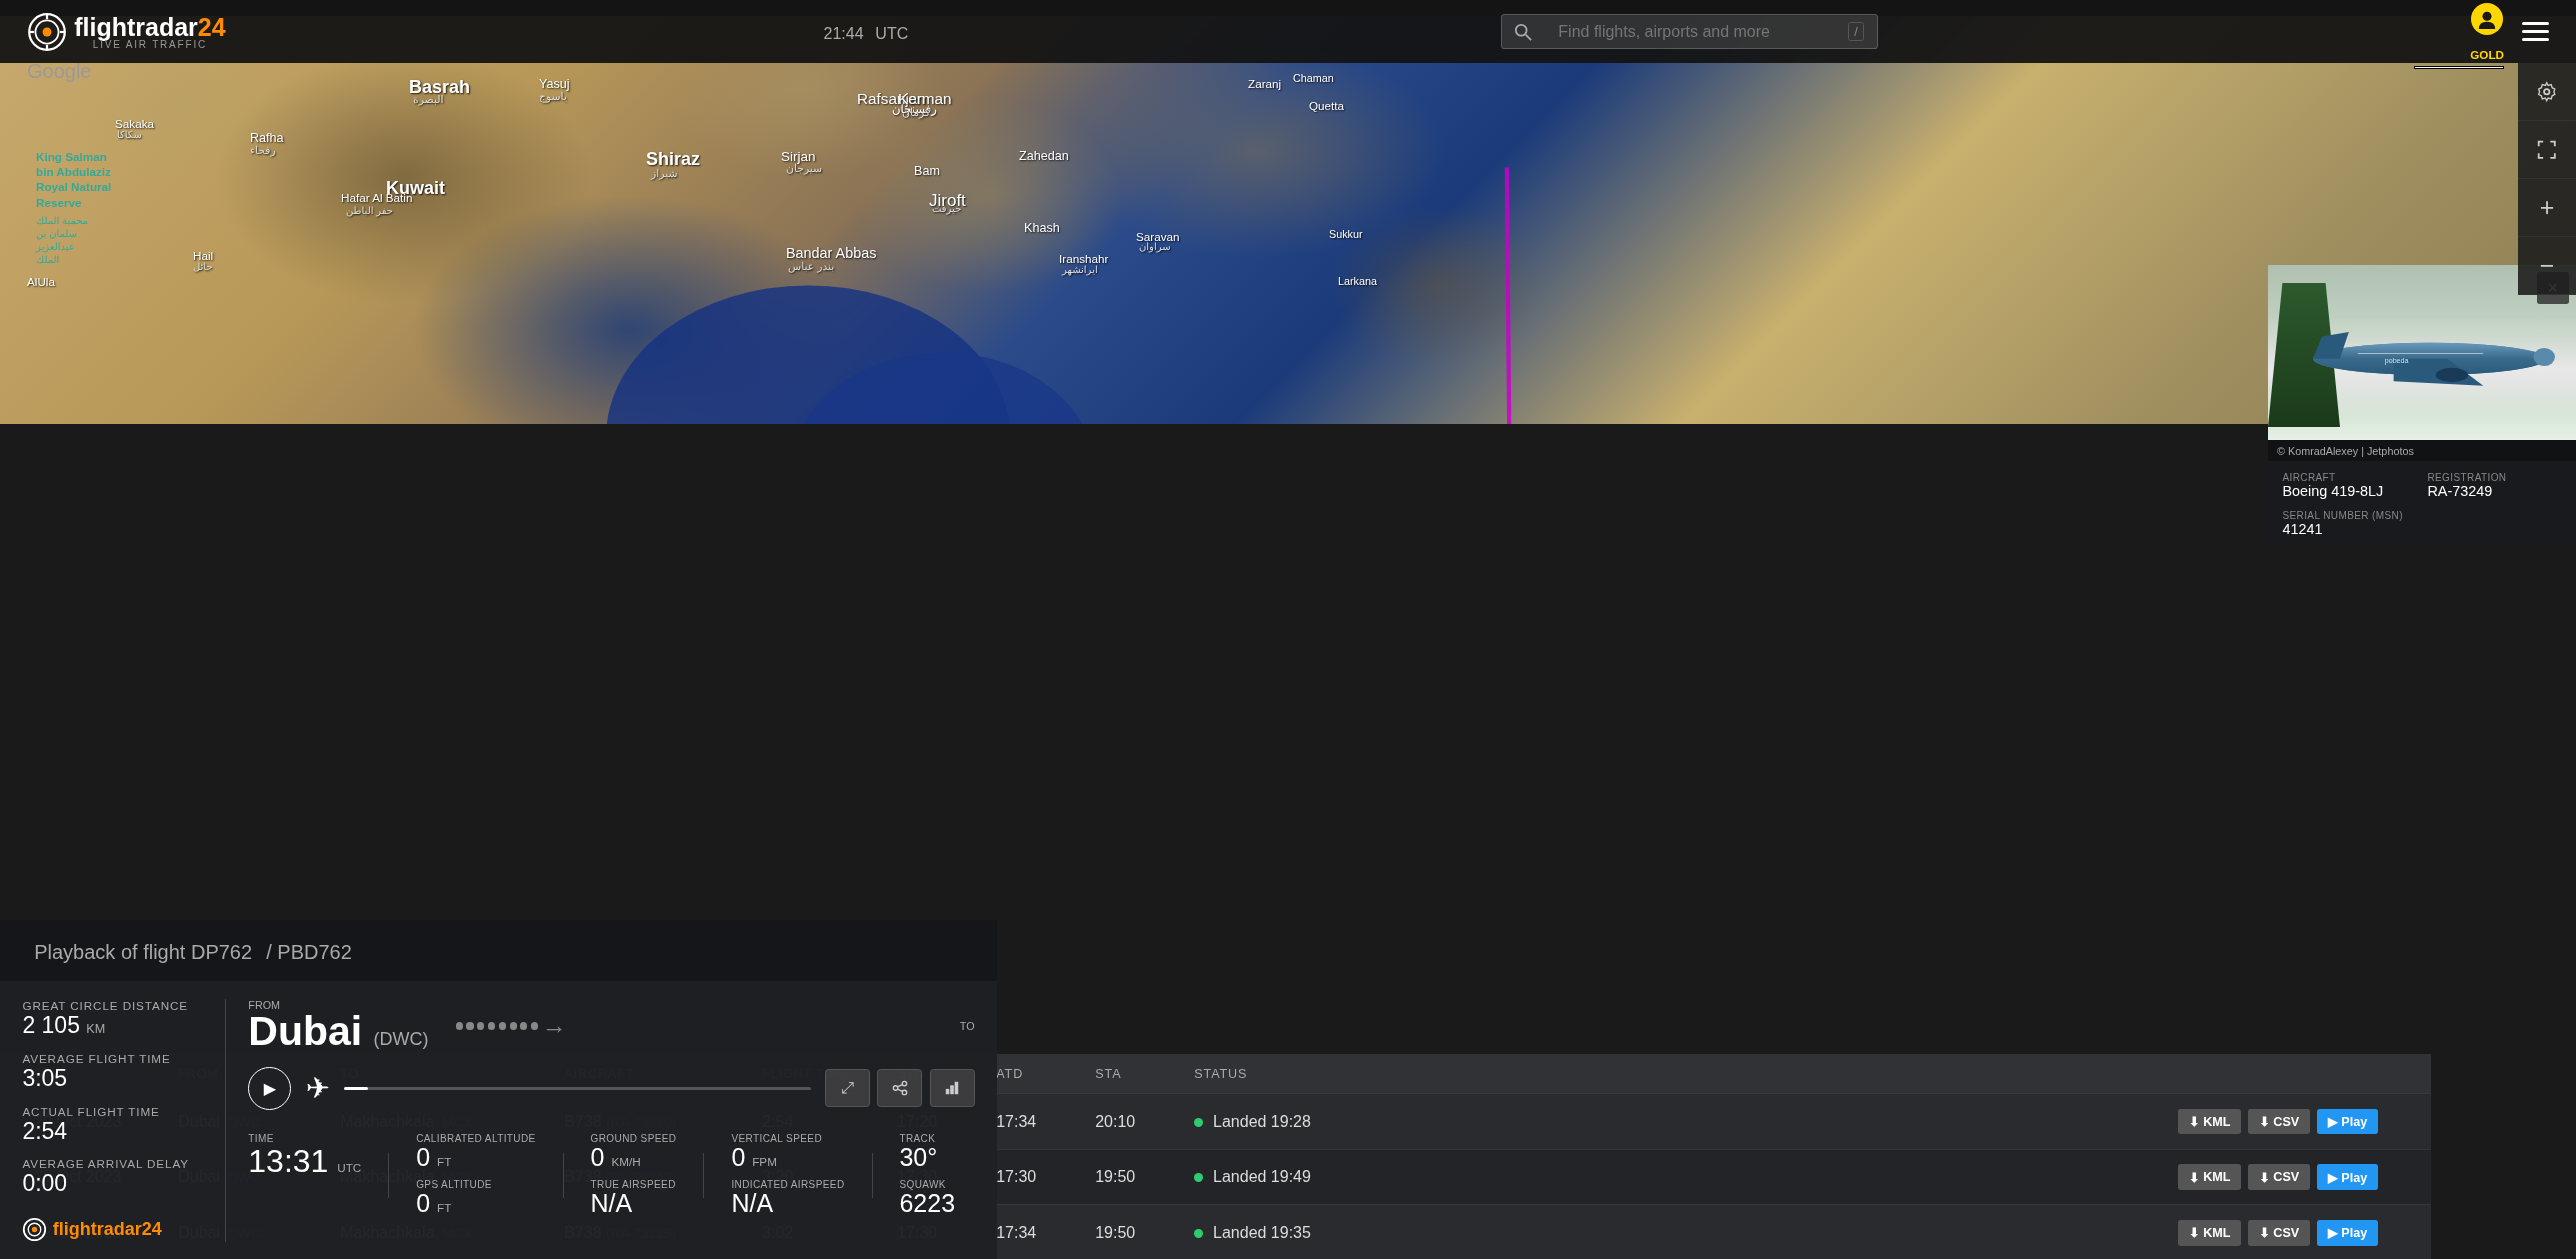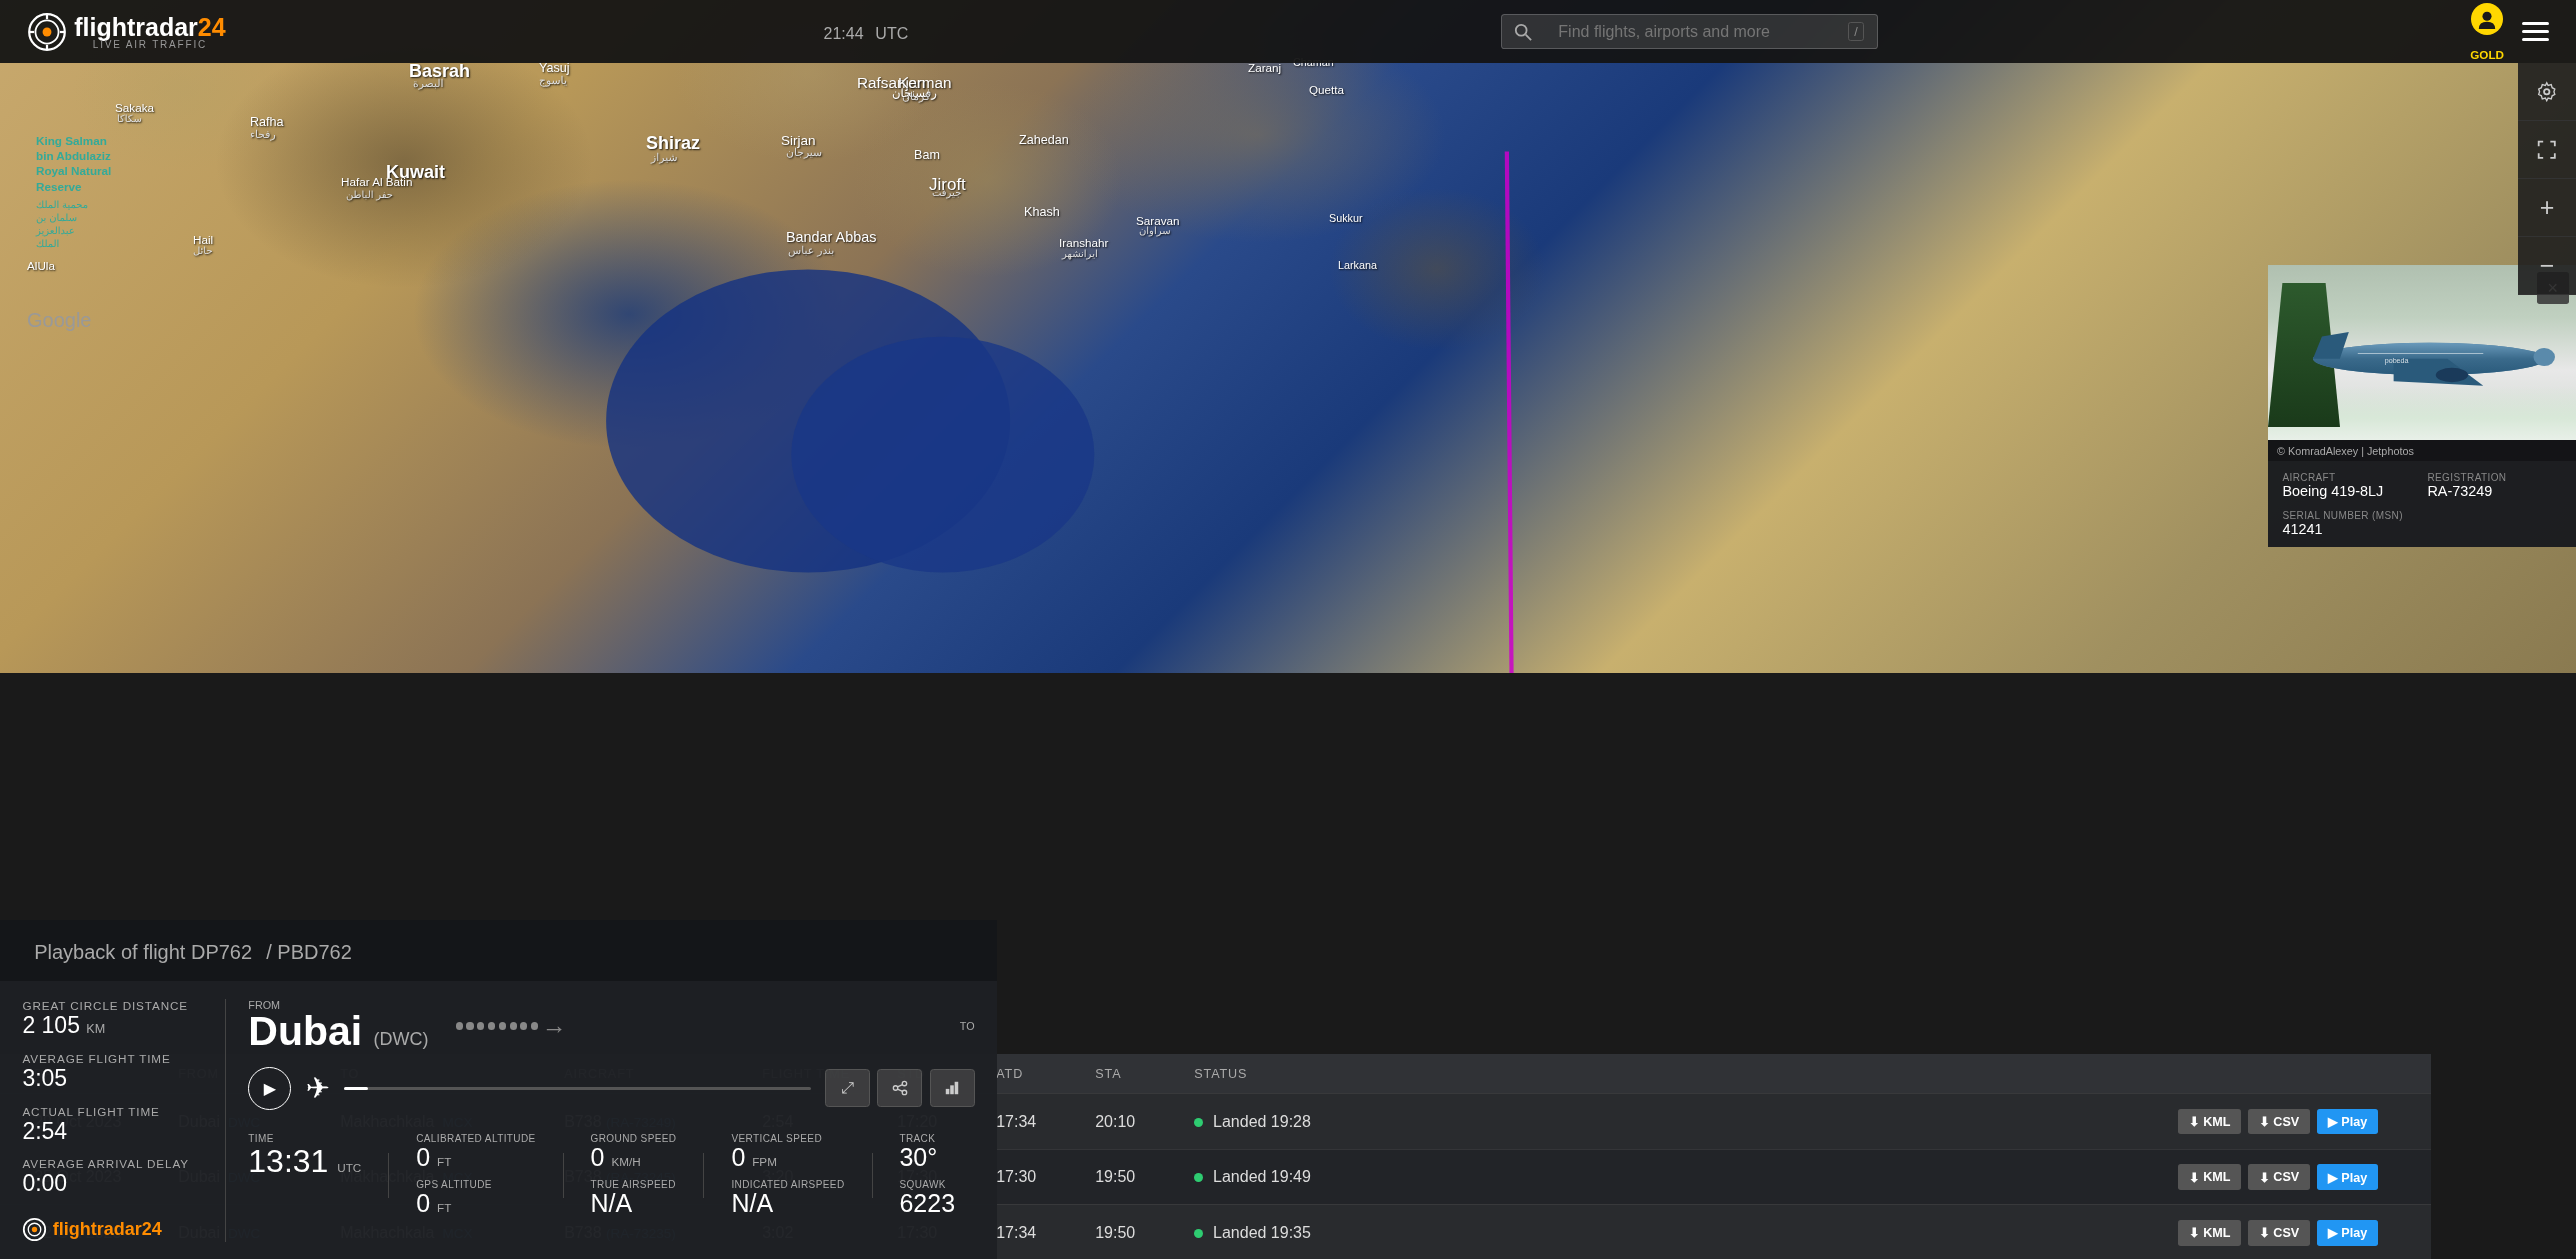--- a/index.html
+++ b/index.html
@@ -1,22 +1,22 @@
 <!DOCTYPE html>
 <html style="font-size:14.4px"><head>
   <meta charset="utf-8">
   <style>
     * { margin: 0; padding: 0; box-sizing: border-box; }
     body { font-family: 'Arial', sans-serif; background: #1a1a1a; color: #fff; width: 2576px; height: 1260px; overflow: hidden; position: relative; }
 
     
     #map-bg {
       position: absolute;
-      top: 0; left: 0; right: 0;
-      height: 673px;
+      top: 16px; left: 0; right: 0;
+      height: 408px;
       background: linear-gradient(135deg, #c8a96e 0%, #b89858 20%, #8B7355 35%, #2a4a8a 45%, #1a3a7a 55%, #c8b06e 70%, #a09060 85%, #8a7a50 100%);
       overflow: hidden;
     }
     .map-terrain {
       position: absolute;
       top: 0; left: 0; right: 0; bottom: 0;
       background:
         radial-gradient(ellipse 269px 180px at 404px 162px, rgba(90,75,50,0.6) 0%, transparent 70%),
         radial-gradient(ellipse 180px 135px at 180px 90px, rgba(180,160,100,0.4) 0%, transparent 60%),
         radial-gradient(ellipse 359px 224px at 629px 314px, rgba(30,60,120,0.85) 0%, transparent 60%),

